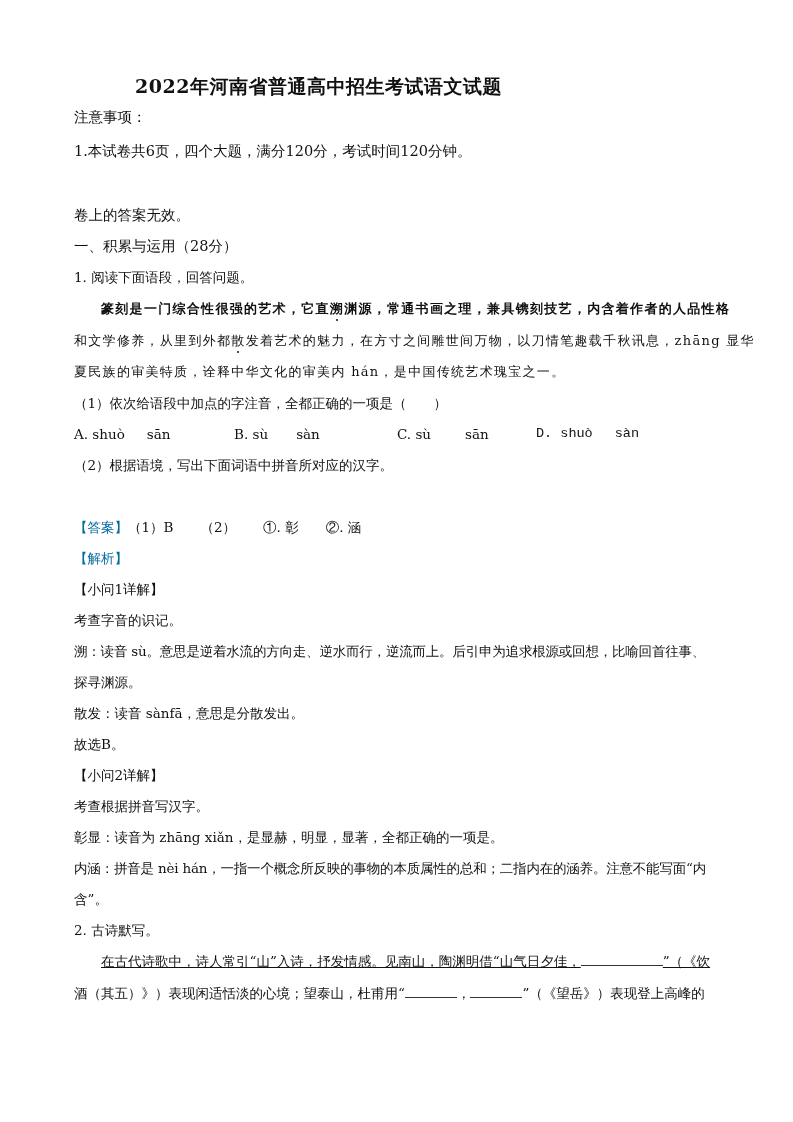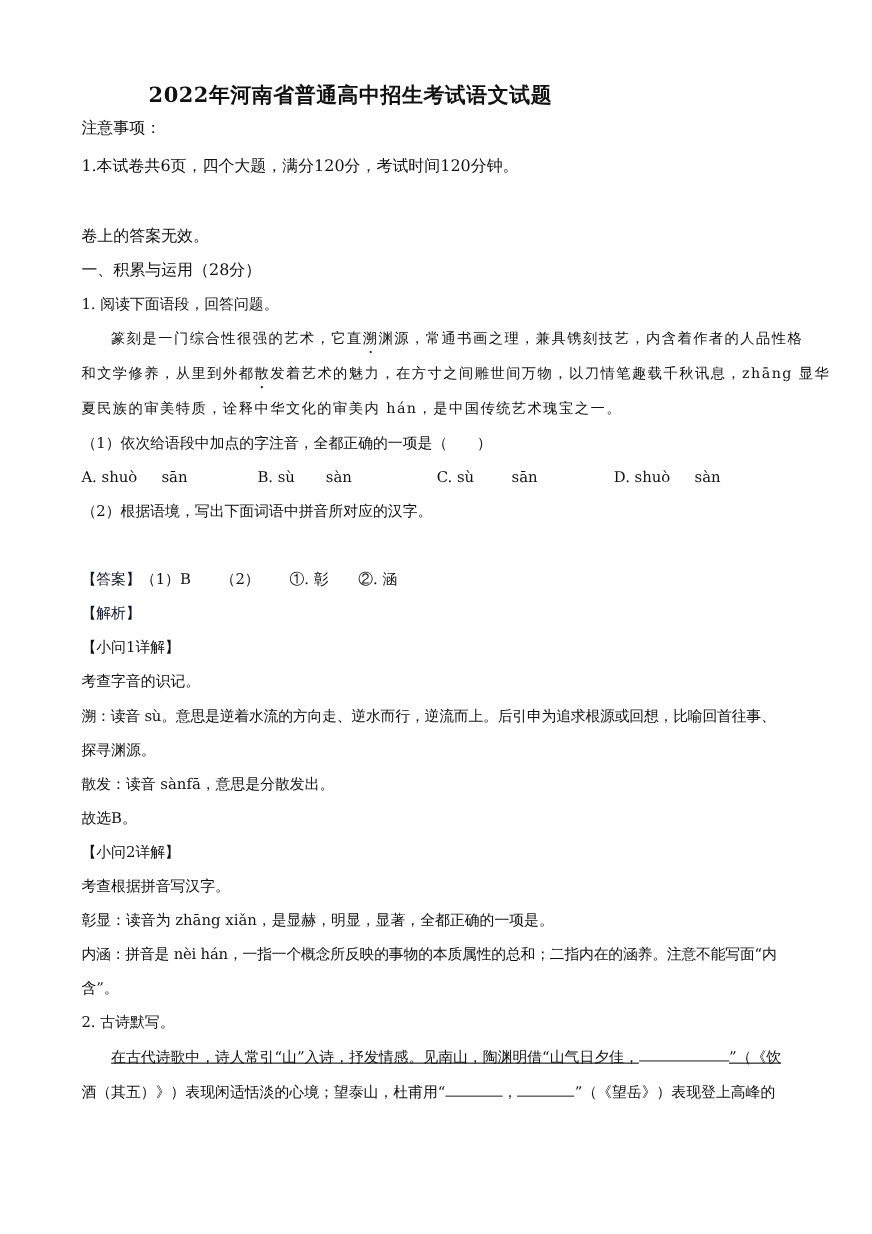--- a/index.html
+++ b/index.html
@@ -5,21 +5,21 @@
     html, body { margin: 0; padding: 0; background: #ffffff; }
     body { width: 793px; height: 1122px; position: relative; overflow: hidden;
            font-family: "DejaVu Serif", "Liberation Serif", serif; color: #111; }
     .page { position: absolute; left: 0; top: 0; width: 793px; height: 1122px; }
     .line { position: absolute; left: 74px; white-space: nowrap; font-size: 13.5px; line-height: 18px; }
     .title { position: absolute; top: 74px; left: 0; width: 637px; text-align: center;
              font-size: 19px; font-weight: bold; letter-spacing: 0.5px; }
     .bold { font-weight: normal; font-size: 14.5px; }
     .indent { left: 101px; }
     .passage { font-size: 13px; letter-spacing: 1.3px; }
-    .blue { color: #0f172a; }
+    .blue { color: #0369a1; }
     .col { position: absolute; }
     .dot { position: relative; }
     .dot::after { content: ""; position: absolute; left: 50%; bottom: -5px; width: 2px; height: 2px;
                   margin-left: -1px; background: #111; border-radius: 50%; }
     .blank { display: inline-block; border-bottom: 1px solid #333; height: 12px; vertical-align: baseline; }
   </style>
 </head>
 <body>
 
 <div class="page">
@@ -27,35 +27,35 @@
   <div class="title">2022年河南省普通高中招生考试语文试题</div>
 
   <div class="line bold" style="top:108px;">注意事项：</div>
   <div class="line bold" style="top:142px;">1.本试卷共6页，四个大题，满分120分，考试时间120分钟。</div>
   <div class="line bold" style="top:206px;">卷上的答案无效。</div>
 
   <div class="line bold" style="top:237px;">一、积累与运用（28分）</div>
 
   <div class="line" style="top:268px;">1. 阅读下面语段，回答问题。</div>
 
-  <div class="line indent passage" style="top:300px;">
+  <div class="line indent passage" style="top:300px;font-weight:bold;">
     <span>篆刻是一门综合性很强的艺术，它直</span><span class="dot">溯</span><span>渊源，常通书画之理，兼具镌刻技艺，内含着作者的人品性格</span>
   </div>
   <div class="line passage" style="top:363px;">夏民族的审美特质，诠释中华文化的审美内 hán，是中国传统艺术瑰宝之一。</div>
   <div class="line passage" style="top:332px;">
     <span>和文学修养，从里到外都</span><span class="dot">散</span><span>发着艺术的魅力，在方寸之间雕世间万物，以刀情笔趣载千秋讯息，zhāng 显华</span>
   </div>
 
   <div class="line" style="top:394px;">（1）依次给语段中加点的字注音，全都正确的一项是（　　）</div>
 
   <div class="line" style="top:425px; width:660px; height:18px;">
     <span class="col" style="left:0;"><span>A. shuò</span><span style="margin-left:22px;">sān</span></span>
     <span class="col" style="left:160px;"><span>B. sù</span><span style="margin-left:28px;">sàn</span></span>
     <span class="col" style="left:323px;"><span>C. sù</span><span style="margin-left:34px;">sān</span></span>
-    <span class="col" style="left:484px;"><span>D. shuò</span><span style="margin-left:22px;">sàn</span></span>
+    <span class="col" style="left:462px;font-family:Liberation Mono, monospace;"><span>D. shuò</span><span style="margin-left:22px;">sàn</span></span>
   </div>
 
   <div class="line" style="top:456px;">（2）根据语境，写出下面词语中拼音所对应的汉字。</div>
 
 
   <div class="line" style="top:518px;">
     <span class="blue">【答案】</span><span>（1）B　　（2）　　①. 彰　　②. 涵</span>
   </div>
 
   <div class="line blue" style="top:549px;">【解析】</div>

